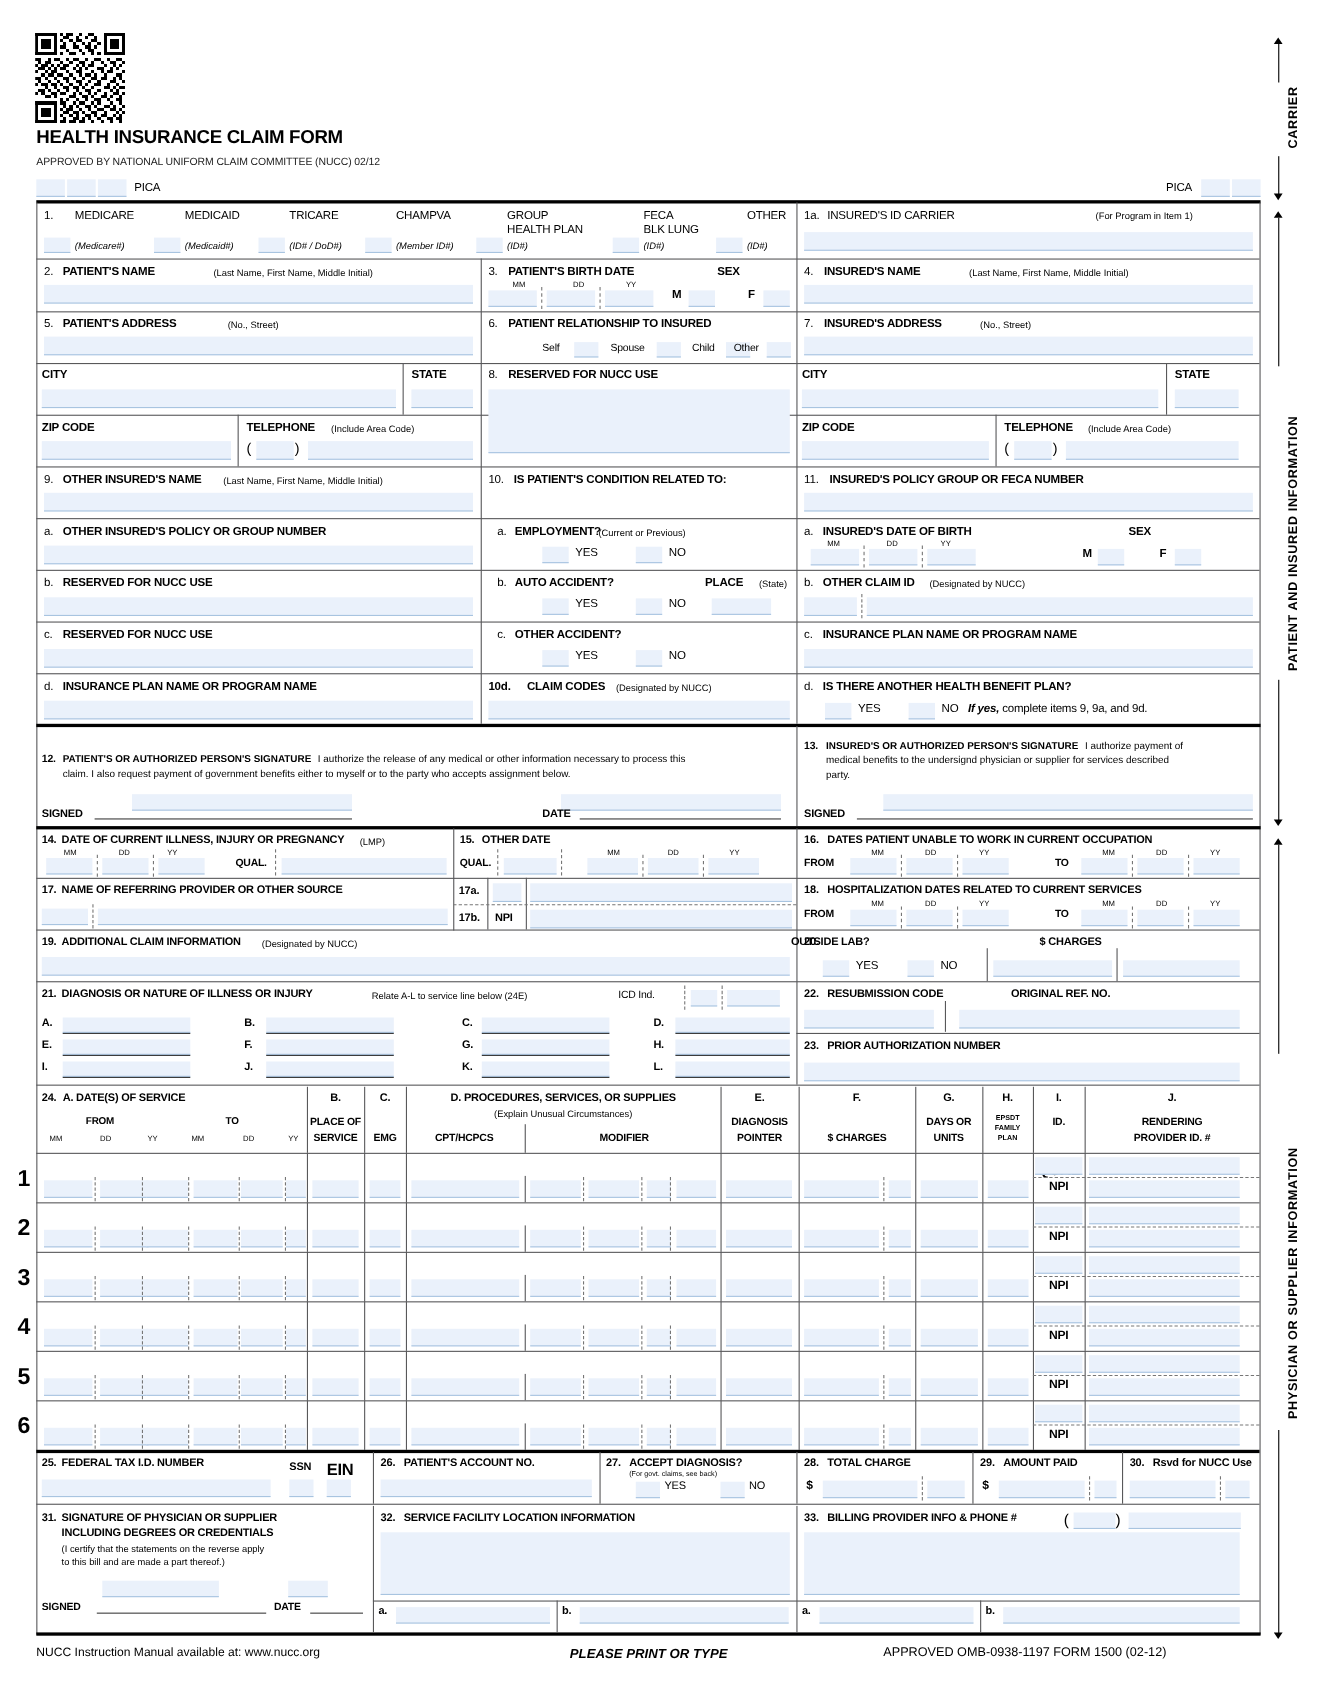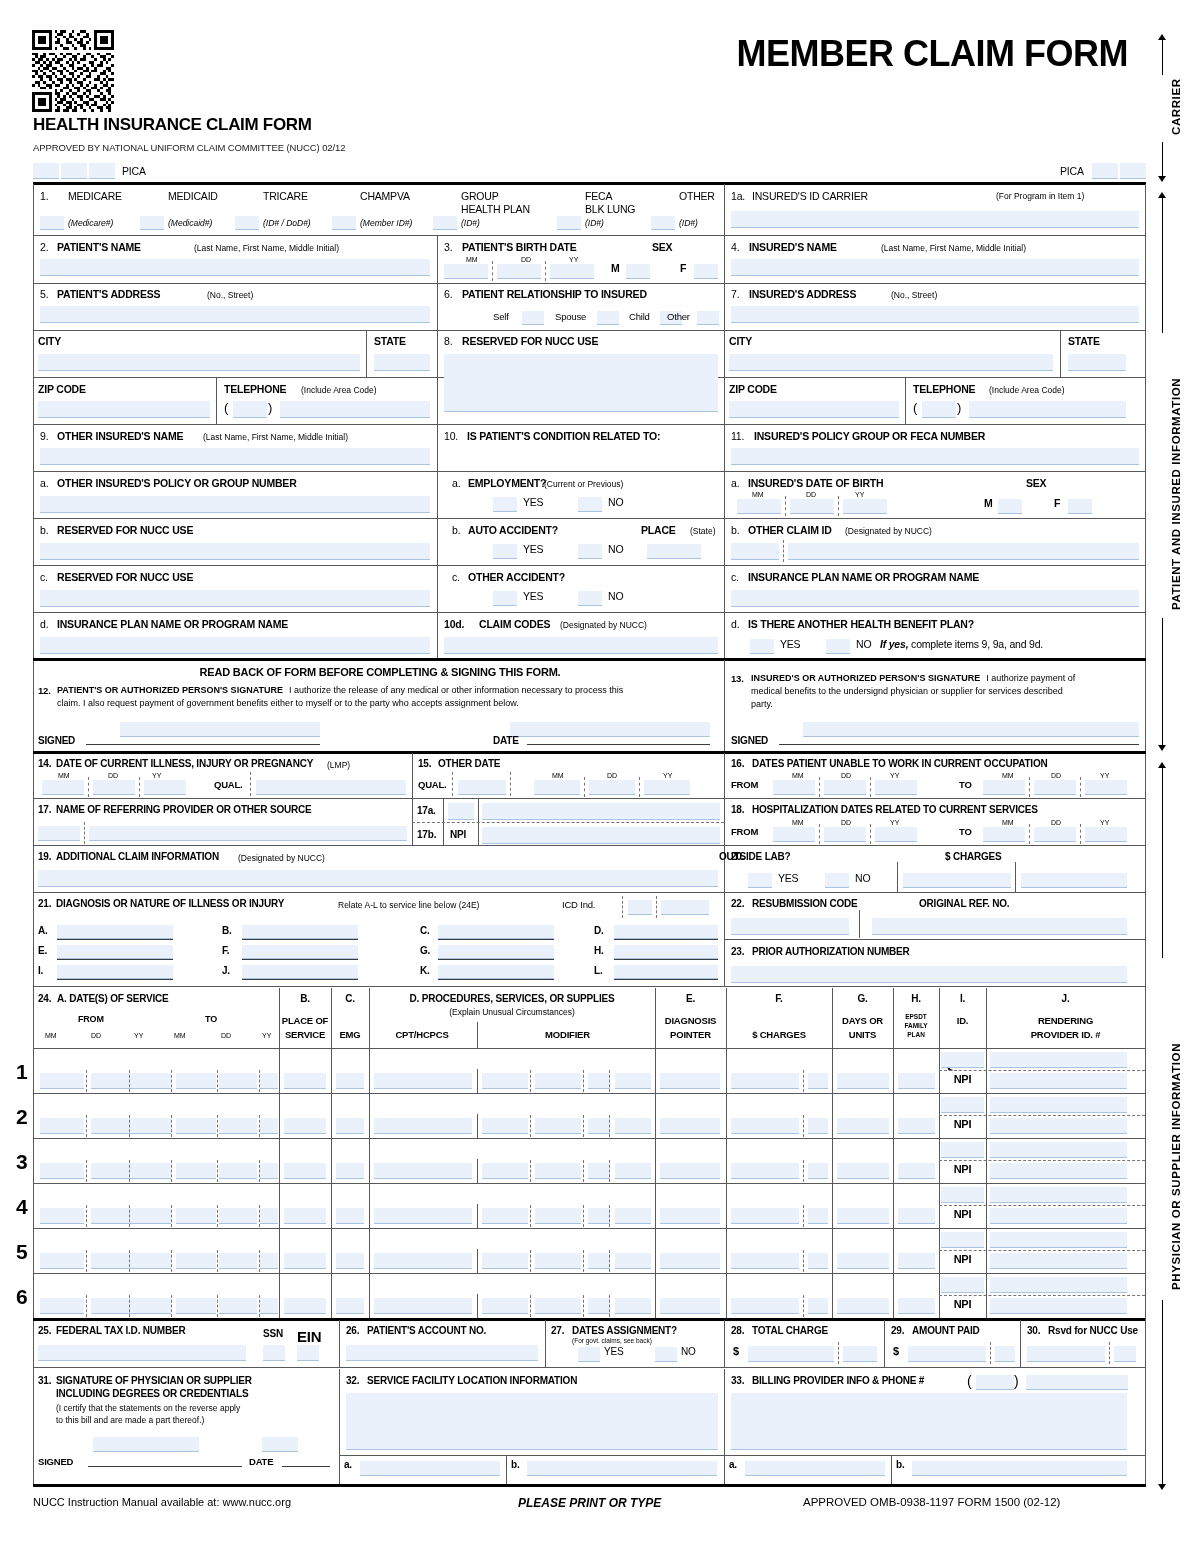--- a/index.html
+++ b/index.html
@@ -290,21 +290,20 @@
           <rect x="11" y="28" width="2" height="1"></rect>
           <rect x="14" y="28" width="2" height="1"></rect>
           <rect x="18" y="28" width="1" height="1"></rect>
         <rect x="21" y="28" width="1" height="1"></rect>
           <rect x="24" y="28" width="1" height="1"></rect>
           <rect x="27" y="28" width="1" height="1"></rect>
       </g>
     </svg>
   </div>
 
-  <div id="title-main">MEMBER CLAIM FORM</div>
   <div id="title-sub">HEALTH INSURANCE CLAIM FORM</div>
   <div id="title-appr">APPROVED BY NATIONAL UNIFORM CLAIM COMMITTEE (NUCC) 02/12</div>
 
   <div class="abs fld" style="left:33px;top:163px;width:26px;height:15px;"></div>
   <div class="abs fld" style="left:61px;top:163px;width:26px;height:15px;"></div>
   <div class="abs fld" style="left:89px;top:163px;width:26px;height:15px;"></div>
   <div class="abs lbl" style="left:122px;top:165px;">PICA</div>
 
   <div class="abs lbl" style="left:1060px;top:165px;">PICA</div>
   <div class="abs fld" style="left:1092px;top:163px;width:26px;height:15px;"></div>
@@ -560,21 +559,20 @@
   <div class="abs lbl" style="left:731px;top:618px;">d.</div>
   <div class="abs lbl-b" style="left:748px;top:618px;">IS THERE ANOTHER HEALTH BENEFIT PLAN?</div>
   <div class="abs cbx" style="left:750px;top:639px;width:24px;height:14px;"></div>
   <div class="abs lbl" style="left:780px;top:638px;">YES</div>
   <div class="abs cbx" style="left:826px;top:639px;width:24px;height:14px;"></div>
   <div class="abs lbl" style="left:856px;top:638px;">NO</div>
   <div class="abs lbl" style="left:880px;top:638px;"><b><i>If yes,</i></b><span> complete items 9, 9a, and 9d.</span></div>
 
   <div class="vline" style="left:724px;top:660px;height:91px;"></div>
 
-  <div class="abs lbl-b ctr" style="left:40px;top:666px;width:680px;font-size:11px;">READ BACK OF FORM BEFORE COMPLETING &amp; SIGNING THIS FORM.</div>
   <div class="abs lbl-b" style="left:38px;top:685px;font-size:9.5px;">12.</div>
   <div class="abs" style="left:57px;top:685px;font-size:9px;white-space:nowrap;"><b>PATIENT'S OR AUTHORIZED PERSON'S SIGNATURE</b><span style="display:inline-block;width:6px;"></span><span>I authorize the release of any medical or other information necessary to process this</span></div>
   <div class="abs" style="left:57px;top:698px;font-size:9px;white-space:nowrap;">claim. I also request payment of government benefits either to myself or to the party who accepts assignment below.</div>
   <div class="abs fld" style="left:120px;top:722px;width:200px;height:14px;"></div>
   <div class="abs lbl-b" style="left:38px;top:735px;font-size:10px;">SIGNED</div>
   <div class="sigline" style="left:86px;top:744px;width:234px;"></div>
   <div class="abs fld" style="left:510px;top:722px;width:200px;height:14px;"></div>
   <div class="abs lbl-b" style="left:493px;top:735px;font-size:10px;">DATE</div>
   <div class="sigline" style="left:527px;top:744px;width:183px;"></div>
 
@@ -1100,21 +1098,21 @@
   <div class="abs lbl-b" style="left:297px;top:1328px;font-size:15px;">EIN</div>
   <div class="abs fld" style="left:38px;top:1345px;width:208px;height:15px;"></div>
   <div class="abs cbx" style="left:263px;top:1345px;width:22px;height:15px;"></div>
   <div class="abs cbx" style="left:297px;top:1345px;width:22px;height:15px;"></div>
 
   <div class="abs lbl-b" style="left:346px;top:1325px;font-size:10px;">26.</div>
   <div class="abs lbl-b" style="left:367px;top:1325px;font-size:10px;">PATIENT'S ACCOUNT NO.</div>
   <div class="abs fld" style="left:346px;top:1345px;width:192px;height:15px;"></div>
 
   <div class="abs lbl-b" style="left:551px;top:1325px;font-size:10px;">27.</div>
-  <div class="abs lbl-b" style="left:572px;top:1325px;font-size:10px;">DATES ASSIGNMENT?</div>
+  <div class="abs lbl-b" style="left:572px;top:1325px;font-size:10px;">ACCEPT DIAGNOSIS?</div>
   <div class="abs" style="left:572px;top:1337px;font-size:6.5px;">(For govt. claims, see back)</div>
   <div class="abs cbx" style="left:578px;top:1347px;width:22px;height:14px;"></div>
   <div class="abs lbl" style="left:604px;top:1346px;font-size:10px;">YES</div>
   <div class="abs cbx" style="left:655px;top:1347px;width:22px;height:14px;"></div>
   <div class="abs lbl" style="left:681px;top:1346px;font-size:10px;">NO</div>
 
   <div class="abs lbl-b" style="left:731px;top:1325px;font-size:10px;">28.</div>
   <div class="abs lbl-b" style="left:752px;top:1325px;font-size:10px;">TOTAL CHARGE</div>
   <div class="abs lbl-b" style="left:733px;top:1345px;font-size:11px;">$</div>
   <div class="abs fld" style="left:748px;top:1346px;width:86px;height:15px;"></div>

